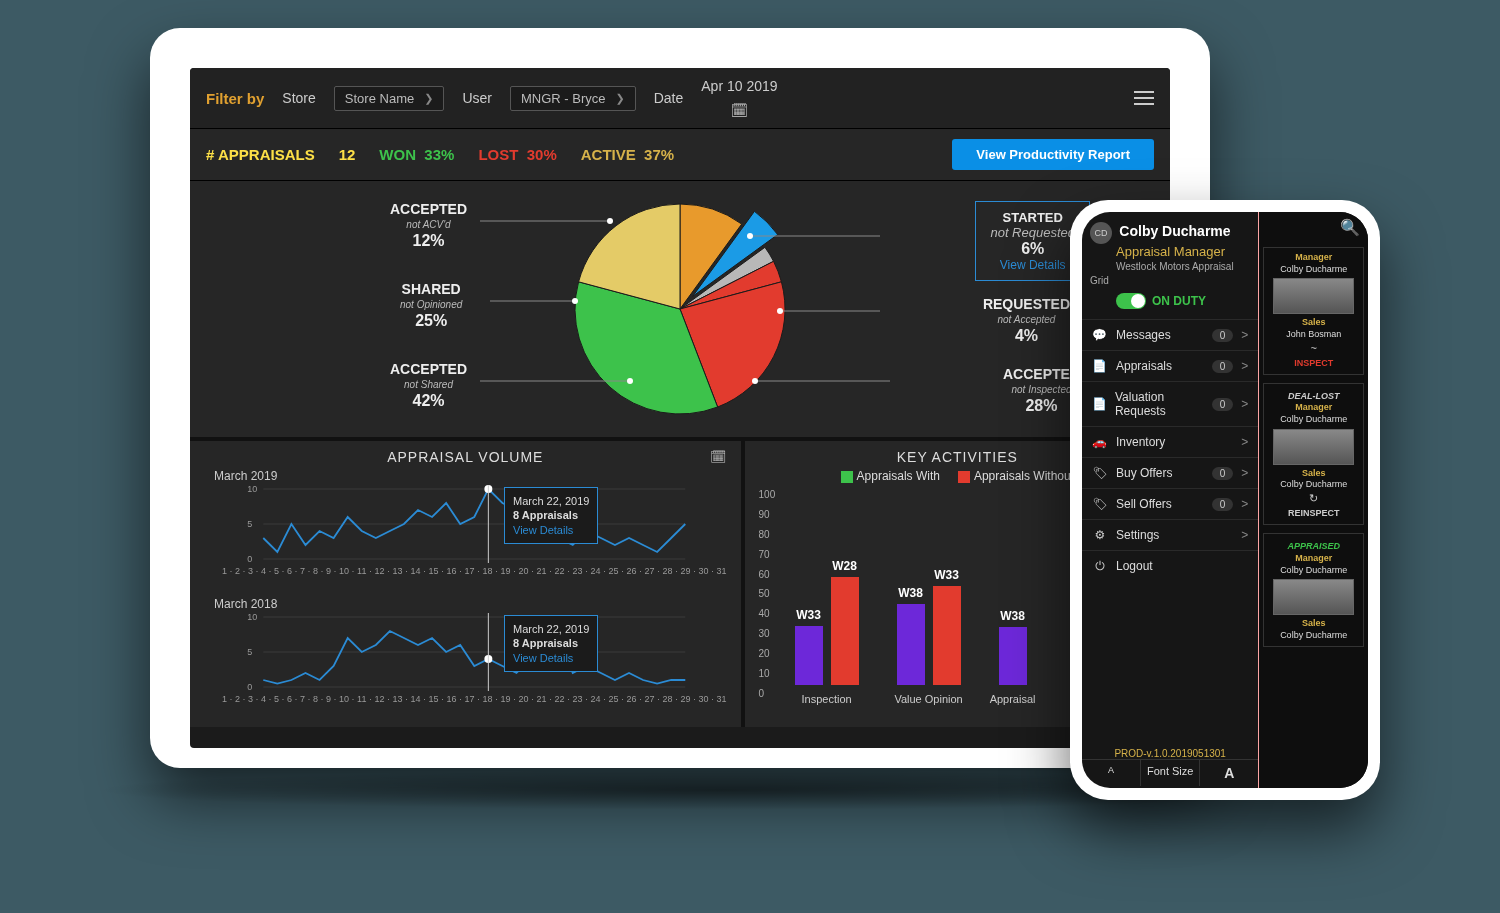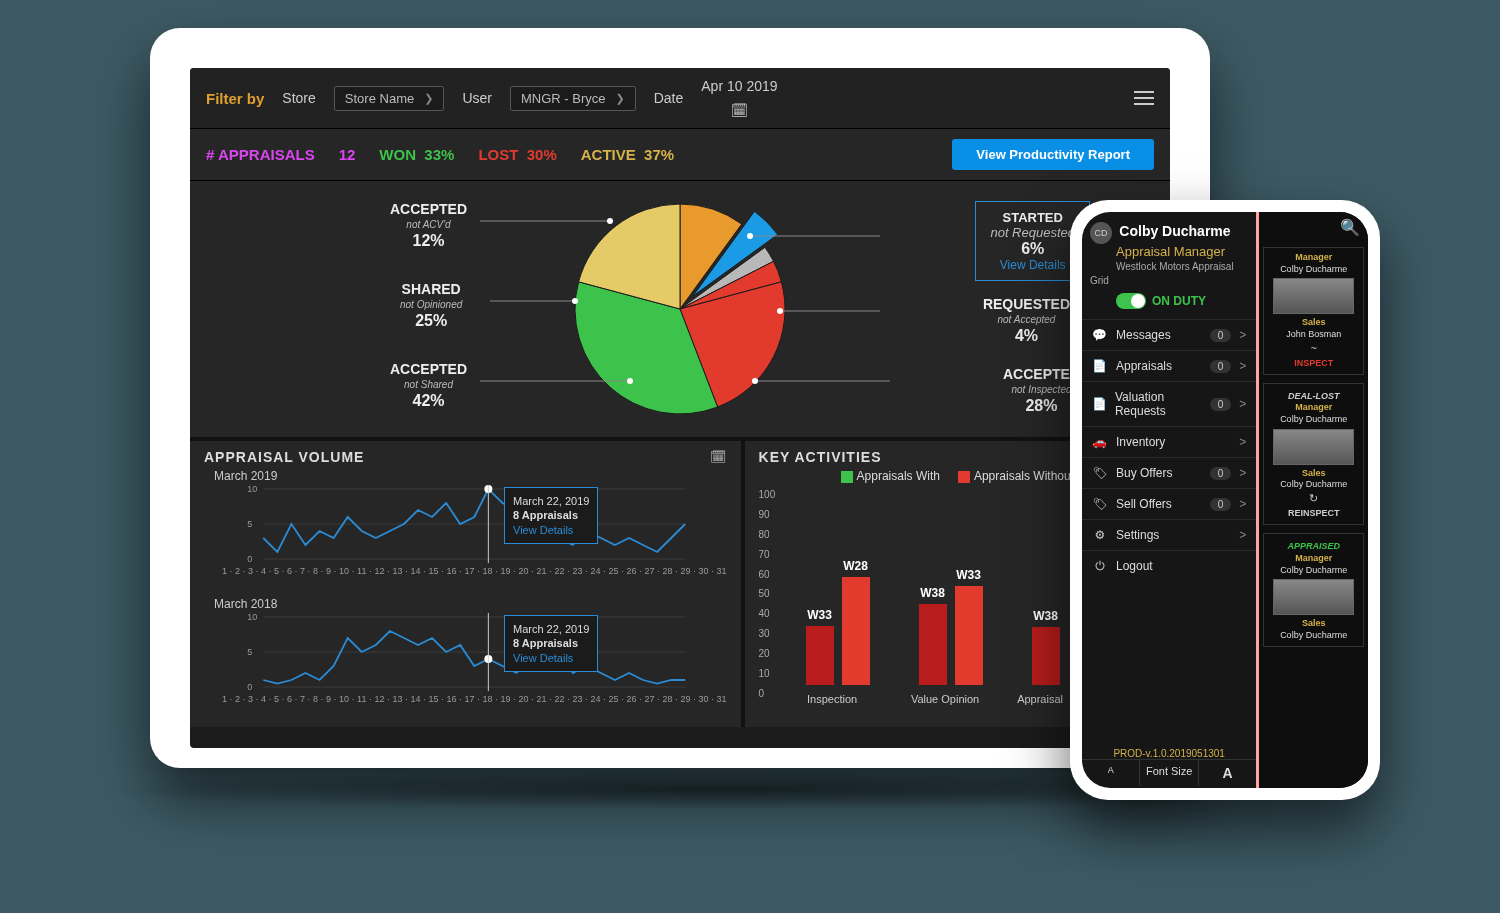--- a/index.html
+++ b/index.html
@@ -14,66 +14,66 @@
   .filterbar .lbl { font-weight:bold; color:#e0a030; font-size:15px; }
   .filterbar .field-lbl { color:#ccc; font-size:14px; }
   .filterbar .sel { border:1px solid #555; padding:4px 10px; border-radius:2px; color:#bbb; background:#1b1b1b; display:flex; align-items:center; gap:10px; cursor:pointer; }
   .filterbar .chev { font-size:11px; color:#888; }
   .filterbar .dateval { color:#ccc; font-size:14px; display:flex; align-items:center; gap:8px;flex-direction:column;}
   .hamburger { margin-left:auto; cursor:pointer; }
   .hamburger div { width:20px; height:2px; background:#ccc; margin:4px 0; }
 
   
   .statsbar { display:flex; align-items:center; gap:24px; padding:10px 16px; background:#262626; border-bottom:1px solid #000; font-size:15px; font-weight:bold; }
-  .statsbar .k { color:#d946ef; }
+  .statsbar .k { color:#fde047; }
   .statsbar .won { color:#3dc24b; }
   .statsbar .lost { color:#e23b2e; }
   .statsbar .active { color:#d6b24a; }
   .report-btn { margin-left:auto; background:#0a8fe6; color:#fff; padding:8px 24px; border-radius:3px; cursor:pointer; font-size:13px; font-weight:bold; }
 
   
   .pie-area { position:relative; height:260px; background:#262626; border-bottom:4px solid #111; }
   .pie-svg { position:absolute; left:50%; top:50%; transform:translate(-50%,-50%); }
   .pie-label { position:absolute; text-align:center; color:#eee; line-height:1.25; }
   .pie-label .t1 { font-weight:bold; font-size:14px; }
   .pie-label .t2 { font-style:italic; color:#bbb; font-size:10px; }
   .pie-label .t3 { font-weight:bold; font-size:16px; }
   .callout-box { position:absolute; border:1px solid #2b8bd4; padding:8px 14px; color:#eee; text-align:center; }
   .callout-box .view { color:#2b8bd4; font-size:12px; cursor:pointer; }
 
   
   .lower { display:flex; height:286px; }
   .panel { flex:1; background:#262626; padding:8px 14px; position:relative; border-right:4px solid #111;}
   .panel:last-child{border-right:none;}
-  .panel-title { text-align:left; font-weight:bold; letter-spacing:1px; font-size:14px; margin-bottom:4px; }
+  .panel-title { text-align:center; font-weight:normal; letter-spacing:1px; font-size:14px; margin-bottom:4px; }
   .month-lbl { font-size:12px; color:#ccc; margin:2px 0 2px 10px; }
   .cal-icon { position:absolute; top:8px; right:14px; color:#ccc; }
 
   .linechart { position:relative; height:110px; }
   .linechart svg { width:100%; height:78px; }
   .xlabels { font-size:9px; color:#999; letter-spacing:0; white-space:nowrap; overflow:hidden; padding-left:18px;}
   .tip { position:absolute; border:1px solid #2b8bd4; background:#1b1b1b; padding:6px 8px; font-size:11px; line-height:1.3; }
   .tip .vd { color:#2b8bd4; cursor:pointer; }
 
   .legend { display:flex; gap:18px; justify-content:center; font-size:12px; margin:2px 0 6px; }
   .legend .sw { display:inline-block; width:12px; height:12px; margin-right:4px; vertical-align:middle; }
   .barchart { position:relative; height:220px; padding-left:28px;}
   .barchart .yaxis { position:absolute; left:0; top:0; height:210px; display:flex; flex-direction:column; justify-content:space-between; font-size:10px; color:#aaa; }
   .bars-row { position:absolute; left:36px; right:0; bottom:24px; height:180px; display:flex; align-items:flex-end; gap:38px; }
   .bar-group { display:flex; align-items:flex-end; gap:8px; position:relative;}
   .bar { width:28px; position:relative;}
   .bar .barlabel { position:absolute; top:-18px; left:50%; transform:translateX(-50%); font-size:12px; font-weight:bold; color:#fff;}
-  .bar.g { background:#b91c1c;margin-left:11px; }
+  .bar.g { background:#6d28d9; }
   .bar.r { background:#e23b2e; }
   .group-lbl { position:absolute; bottom:-20px; left:50%; transform:translateX(-50%); font-size:11px; color:#ccc; white-space:nowrap;}
 
   
   .phone { position:absolute; right:120px; top:200px; width:310px; height:600px; background:#fff; border-radius:38px; padding:12px; box-shadow:0 30px 60px rgba(0,0,0,.6); }
   .phone-screen { width:100%; height:100%; background:#161616; border-radius:28px; overflow:hidden; color:#ddd; font-size:12px; display:flex; }
-  .ph-left { width:62%; display:flex; flex-direction:column; border-right:3px solid #fca5a5; }
+  .ph-left { width:62%; display:flex; flex-direction:column; border-right:1px solid #fca5a5; }
   .ph-header { padding:10px 8px 6px 8px; }
   .avatar-circle { display:inline-flex; width:22px; height:22px; border-radius:50%; background:#555; align-items:center; justify-content:center; font-size:9px; color:#ccc; vertical-align:middle; margin-right:4px;}
   .ph-name { font-weight:bold; font-size:14px; color:#fff; }
   .ph-role { color:#d6b24a; font-weight:normal; font-size:13px; }
   .ph-sub { font-size:10px; color:#aaa; }
   .duty { display:flex; align-items:center; gap:6px; margin:6px 0 4px 26px; color:#3dc24b; font-weight:bold; font-size:12px;}
   .toggle { width:30px; height:16px; background:#3dc24b; border-radius:10px; position:relative; }
   .toggle::after { content:''; position:absolute; right:1px; top:1px; width:14px; height:14px; background:#fff; border-radius:50%; }
   .nav { list-style:none; }
   .nav li { display:flex; align-items:center; padding:8px 10px; border-top:1px solid #2a2a2a; cursor:pointer; gap:8px;}

